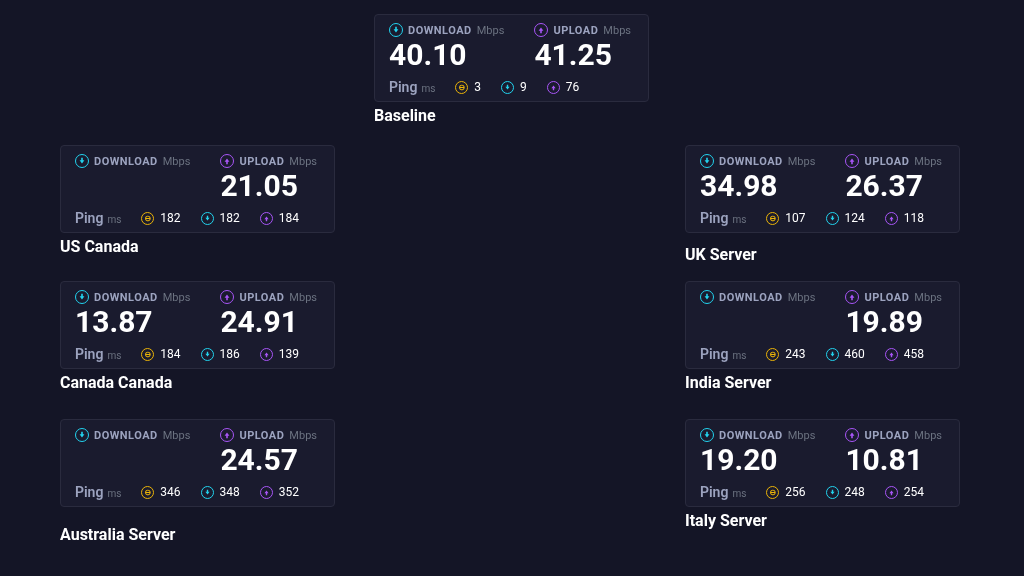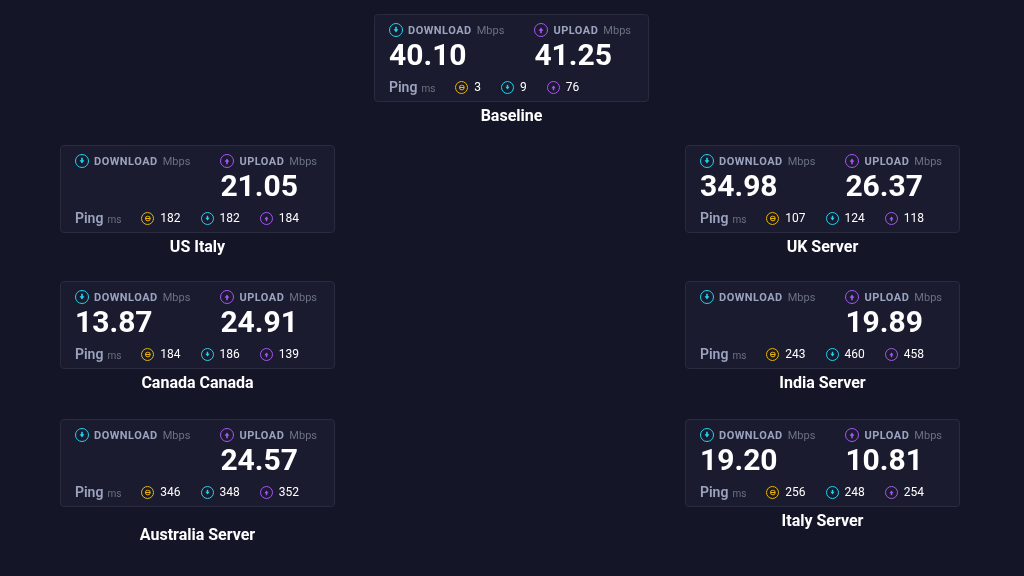--- a/index.html
+++ b/index.html
@@ -138,31 +138,31 @@
     .icon-purple svg {
       fill: #a855f7;
       width: 7px;
       height: 7px;
     }
     .server-label {
       position: absolute;
       color: #fff;
       font-size: 16px;
       font-weight: 700;
-      text-align: center;
+      text-align: left;
     }
     
     #card-baseline { left: 374px; top: 14px; }
     #label-baseline { left: 374px; top: 106px; width: 275px; }
     
     #card-us { left: 60px; top: 145px; }
     #label-us { left: 60px; top: 237px; width: 275px; }
     
     #card-uk { left: 685px; top: 145px; }
-    #label-uk { left: 685px; top: 237px; width: 275px; }
+    #label-uk { left: 685px; top: 245px; width: 275px; }
     
     #card-canada { left: 60px; top: 281px; }
     #label-canada { left: 60px; top: 373px; width: 275px; }
     
     #card-india { left: 685px; top: 281px; }
     #label-india { left: 685px; top: 373px; width: 275px; }
     
     #card-australia { left: 60px; top: 419px; }
     #label-australia { left: 60px; top: 525px; width: 275px; }
     
@@ -278,21 +278,21 @@
     <div class="ping-item">
       <span class="icon-circle icon-purple">
           <svg viewBox="0 0 10 10">
             <path d="M5 2L8 6H6v3H4V6H2z"></path>
           </svg>
         </span>
       <span class="ping-value">184</span>
     </div>
   </div>
 </div>
-<div class="server-label" id="label-us">US Italy</div>
+<div class="server-label" id="label-us">US Canada</div>
 
 <div class="card" id="card-uk">
   <div class="card-top-row">
     <div class="metric">
       <div class="metric-label">
         <span class="icon-circle icon-download">
             <svg viewBox="0 0 10 10">
               <path d="M5 8L2 4h2V1h2v3h2z"></path>
             </svg>
           </span>

